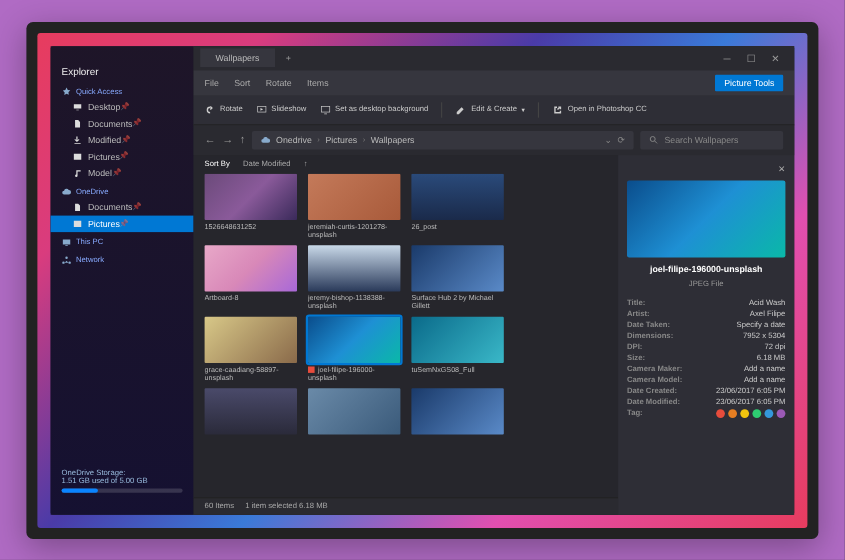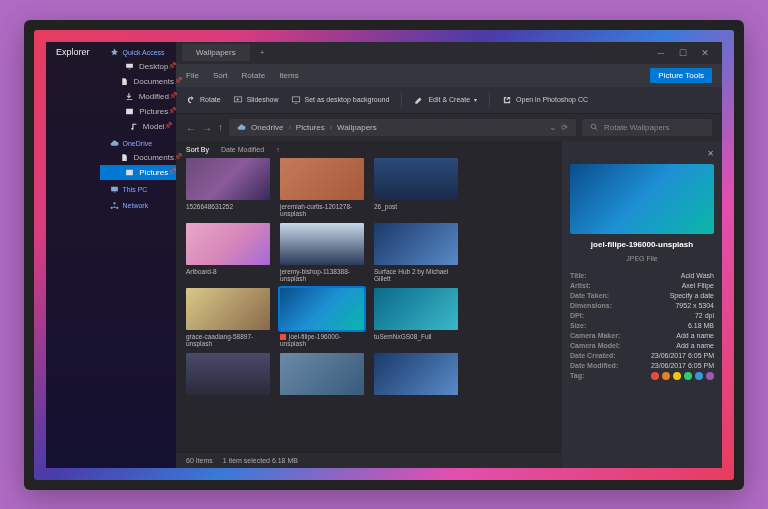--- a/index.html
+++ b/index.html
@@ -1,23 +1,23 @@
 <!DOCTYPE html>
 <html><head>
 <meta charset="utf-8">
 <style>
 *{box-sizing:border-box;margin:0;padding:0;font-family:'Segoe UI',sans-serif}
 body{background:#b06bc4;width:768px;height:509px;overflow:hidden;display:flex;align-items:center;justify-content:center}
 .monitor{width:720px;height:470px;background:#222;border-radius:6px;padding:10px;box-shadow:0 8px 30px rgba(0,0,0,.3)}
 .wallpaper{width:100%;height:100%;background:linear-gradient(135deg,#e73c5e 0%,#d93c7e 18%,#4a3ba8 40%,#3a7ad8 55%,#e14fb0 75%,#e73c5e 100%);border-radius:3px;position:relative;overflow:hidden}
 .window{position:absolute;top:12px;left:12px;right:12px;bottom:12px;display:flex;background:#1e1e2a;border-radius:2px;font-size:8px;color:#bbb}
-.sidebar{width:130px;background:linear-gradient(180deg,rgba(30,20,40,.88),rgba(20,15,50,.88));display:flex;flex-direction:row;padding:1px 0}
+.sidebar{width:130px;background:linear-gradient(180deg,rgba(30,20,40,.88),rgba(20,15,50,.88));display:flex;flex-direction:column;padding:14px 0}
 .sb-title{padding:4px 10px;font-size:9px;color:#eee}
 .sb-section{padding:5px 10px 2px;font-size:7px;color:#8af;display:flex;align-items:center;gap:4px}
-.sb-item{padding:3px 10px 3px 20px;display:flex;align-items:center;justify-content:center;cursor:pointer;font-size:8px}
+.sb-item{padding:3px 10px 3px 20px;display:flex;align-items:center;justify-content:flex-start;cursor:pointer;font-size:8px}
 .sb-item.active{background:#0078d4;color:#fff}
 .sb-item .ic{display:flex;align-items:center;gap:5px}
 .sb-item svg{width:9px;height:9px;fill:#ddd}
 .pin{opacity:.5;font-size:7px}
 .main{flex:1;display:flex;flex-direction:column;background:#2a2a30}
 .titlebar{display:flex;align-items:center;background:#2a2a30;height:22px;padding:0 6px}
 .tab{padding:4px 14px;background:#36363e;font-size:8px;margin-right:2px}
 .tab-add{padding:4px 8px;color:#999}
 .titlebar .spacer{flex:1}
 .winbtn{width:22px;text-align:center;color:#999;font-size:9px}
@@ -246,21 +246,21 @@
       <span>Wallpapers</span>
       <span style="flex:1"></span>
       <span style="color:#888">⌄</span>
       <span style="color:#888">⟳</span>
     </div>
     <div class="search">
       <svg width="9" height="9" viewBox="0 0 16 16" fill="#888">
                 <circle cx="6" cy="6" r="4" fill="none" stroke="#888" stroke-width="1.5"></circle>
                 <path d="M9 9l4 4" stroke="#888" stroke-width="1.5"></path>
               </svg>
-      <span>Rotate Wallpapers</span>
+      <span>Search Wallpapers</span>
     </div>
   </div>
   <div class="content">
     <div class="grid-area">
       <div class="sortbar">
         <span class="s active">Sort By</span>
         <span class="s">Date Modified</span>
         <span>↑</span>
       </div>
       <div class="grid" id="grid">

